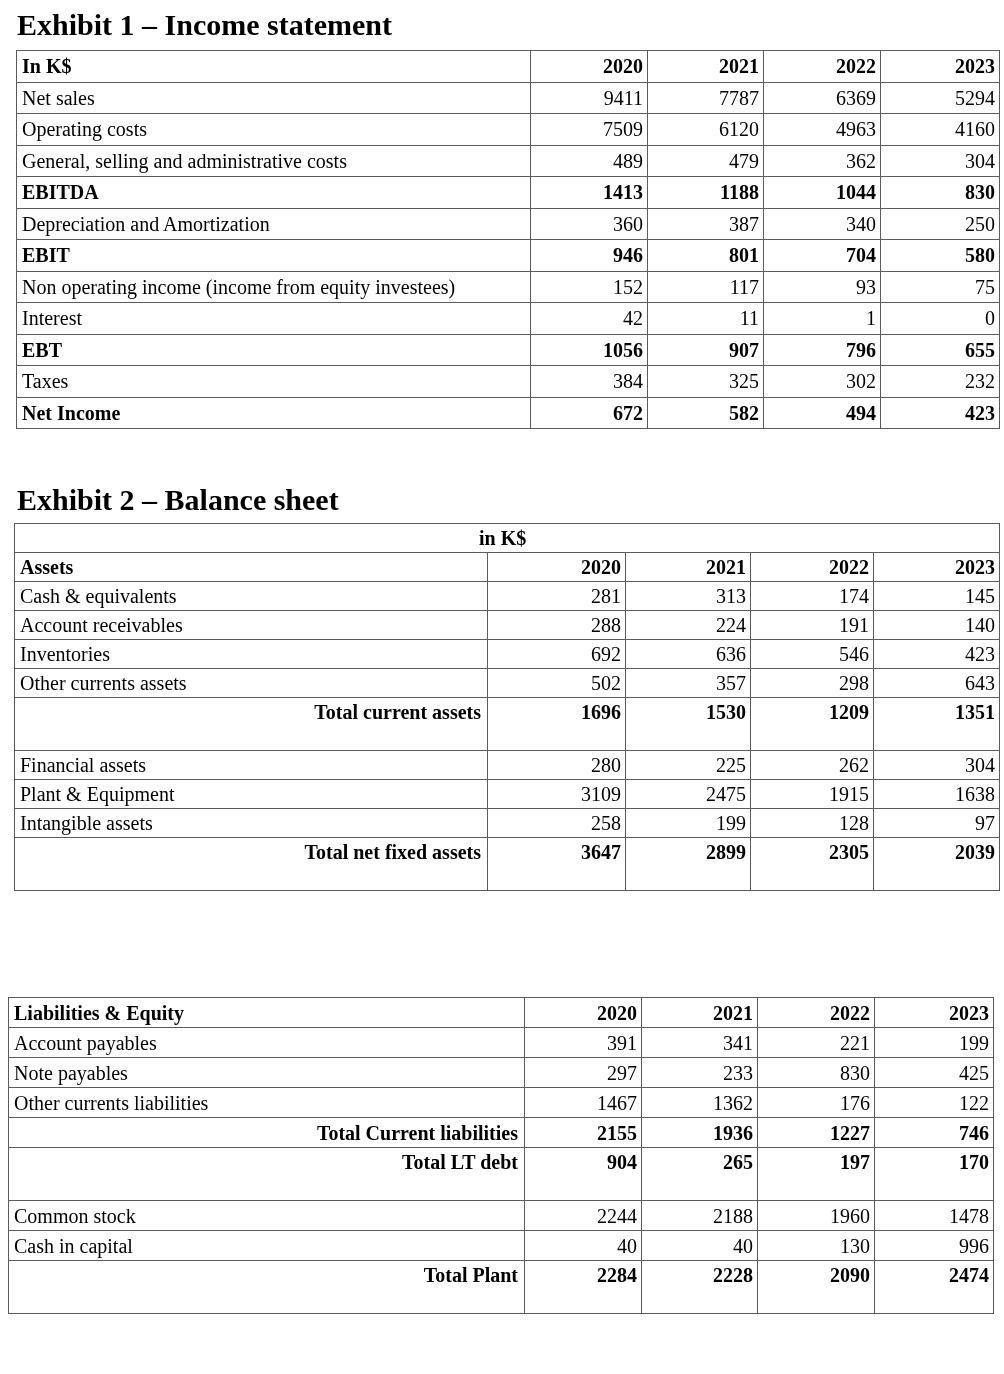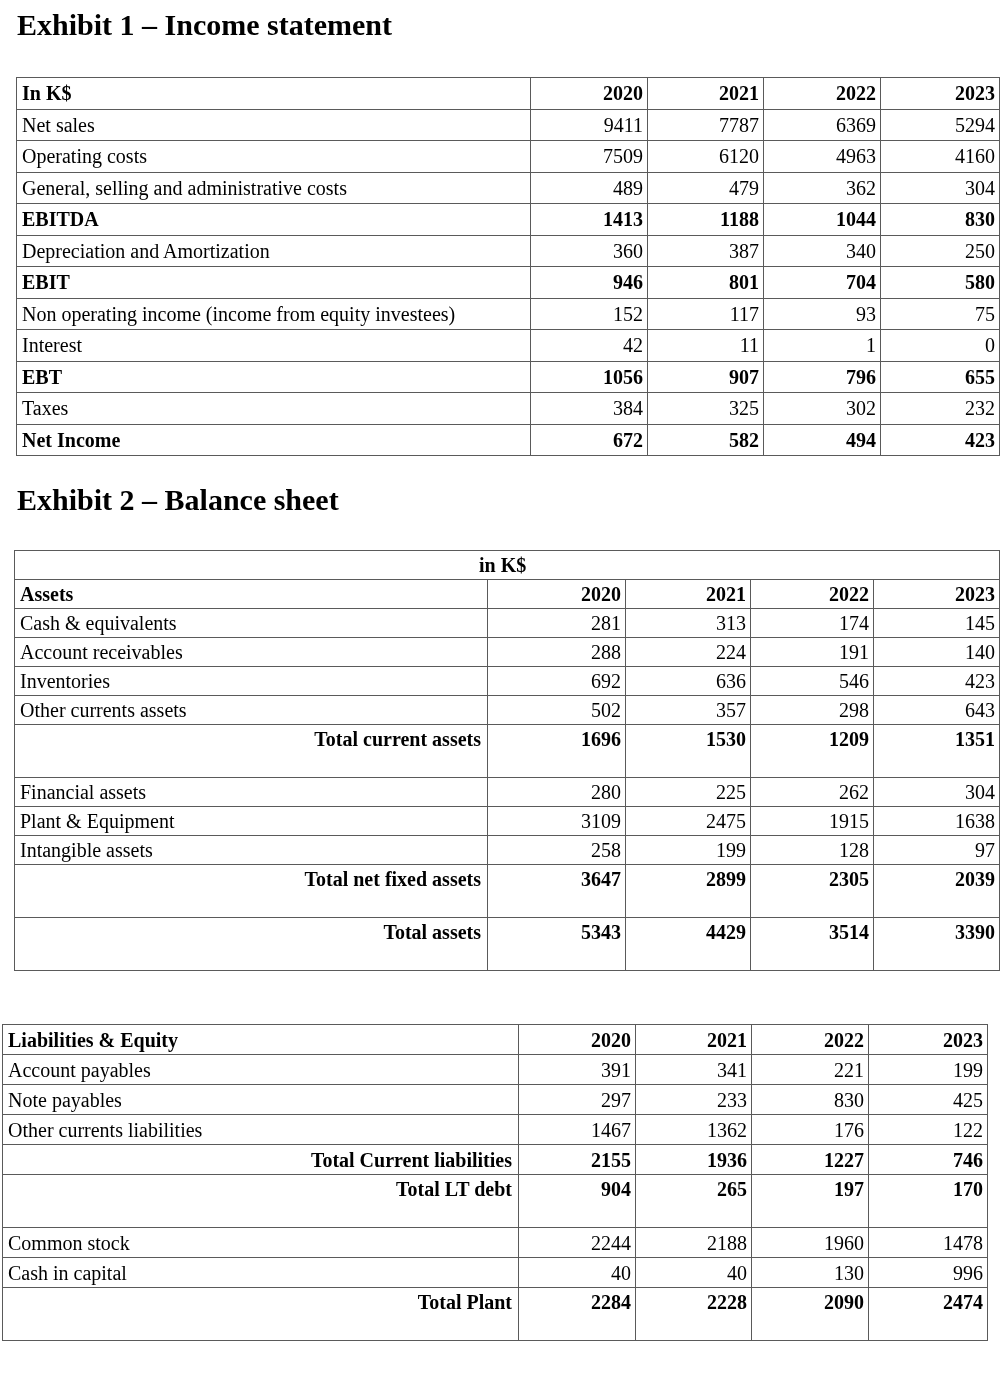--- a/index.html
+++ b/index.html
@@ -6,41 +6,41 @@
   body {
     width: 1004px; height: 1374px; position: relative; overflow: hidden;
     font-family: "Liberation Serif", "DejaVu Serif", serif;
     color: #000;
   }
   .exhibit-title {
     position: absolute; left: 17px; font-size: 30px; font-weight: bold; margin: 0;
   }
   table {
     position: absolute; border-collapse: collapse; table-layout: fixed;
-    font-size: 20px; line-height: 1; margin-top: 27px;
+    font-size: 20px; line-height: 1;
   }
   td {
     border: 1.5px solid #5a5a5a; padding: 0 3px; vertical-align: middle; white-space: nowrap;
   }
   td.num { text-align: right; padding-right: 4px; }
   td.bold, .bold { font-weight: bold; }
   td.lbl { padding-left: 5px; }
   td.rlbl { text-align: right; padding-right: 6px; }
 
   
   #t1 { left: 16px; top: 50px; width: 983px; }
   #t1 td { height: 30.5px; }
 
   
   #t2 { left: 14px; top: 523px; width: 985px; }
   #t2 td { height: 28px; }
   #t2 td.tall { height: 48px; vertical-align: top; padding-top: 4px; }
 
   
-  #t3 { left: 2px; top: 997px; width: 985px; padding-left: 8px; }
+  #t3 { left: 8px; top: 997px; width: 985px; padding-left: 8px; }
   #t3 td { height: 29px; }
   #t3 td.tall { height: 48px; vertical-align: top; padding-top: 4px; }
 </style>
 </head>
 <body>
 
 <h2 class="exhibit-title" style="top:8px;">Exhibit 1 – Income statement</h2>
 
 <table id="t1">
   <colgroup>
@@ -215,27 +215,20 @@
         <td class="num">128</td>
         <td class="num">97</td>
       </tr>
       <tr>
         <td class="rlbl bold tall">Total net fixed assets</td>
         <td class="num bold tall">3647</td>
         <td class="num bold tall">2899</td>
         <td class="num bold tall">2305</td>
         <td class="num bold tall">2039</td>
       </tr>
-      <tr>
-        <td class="rlbl bold tall">Total assets</td>
-        <td class="num bold tall">5343</td>
-        <td class="num bold tall">4429</td>
-        <td class="num bold tall">3514</td>
-        <td class="num bold tall">3390</td>
-      </tr>
     </tbody>
 </table>
 
 <table id="t3">
   <colgroup>
       <col style="width:516px">
       <col style="width:117px">
       <col style="width:116px">
       <col style="width:117px">
       <col style="width:119px">

